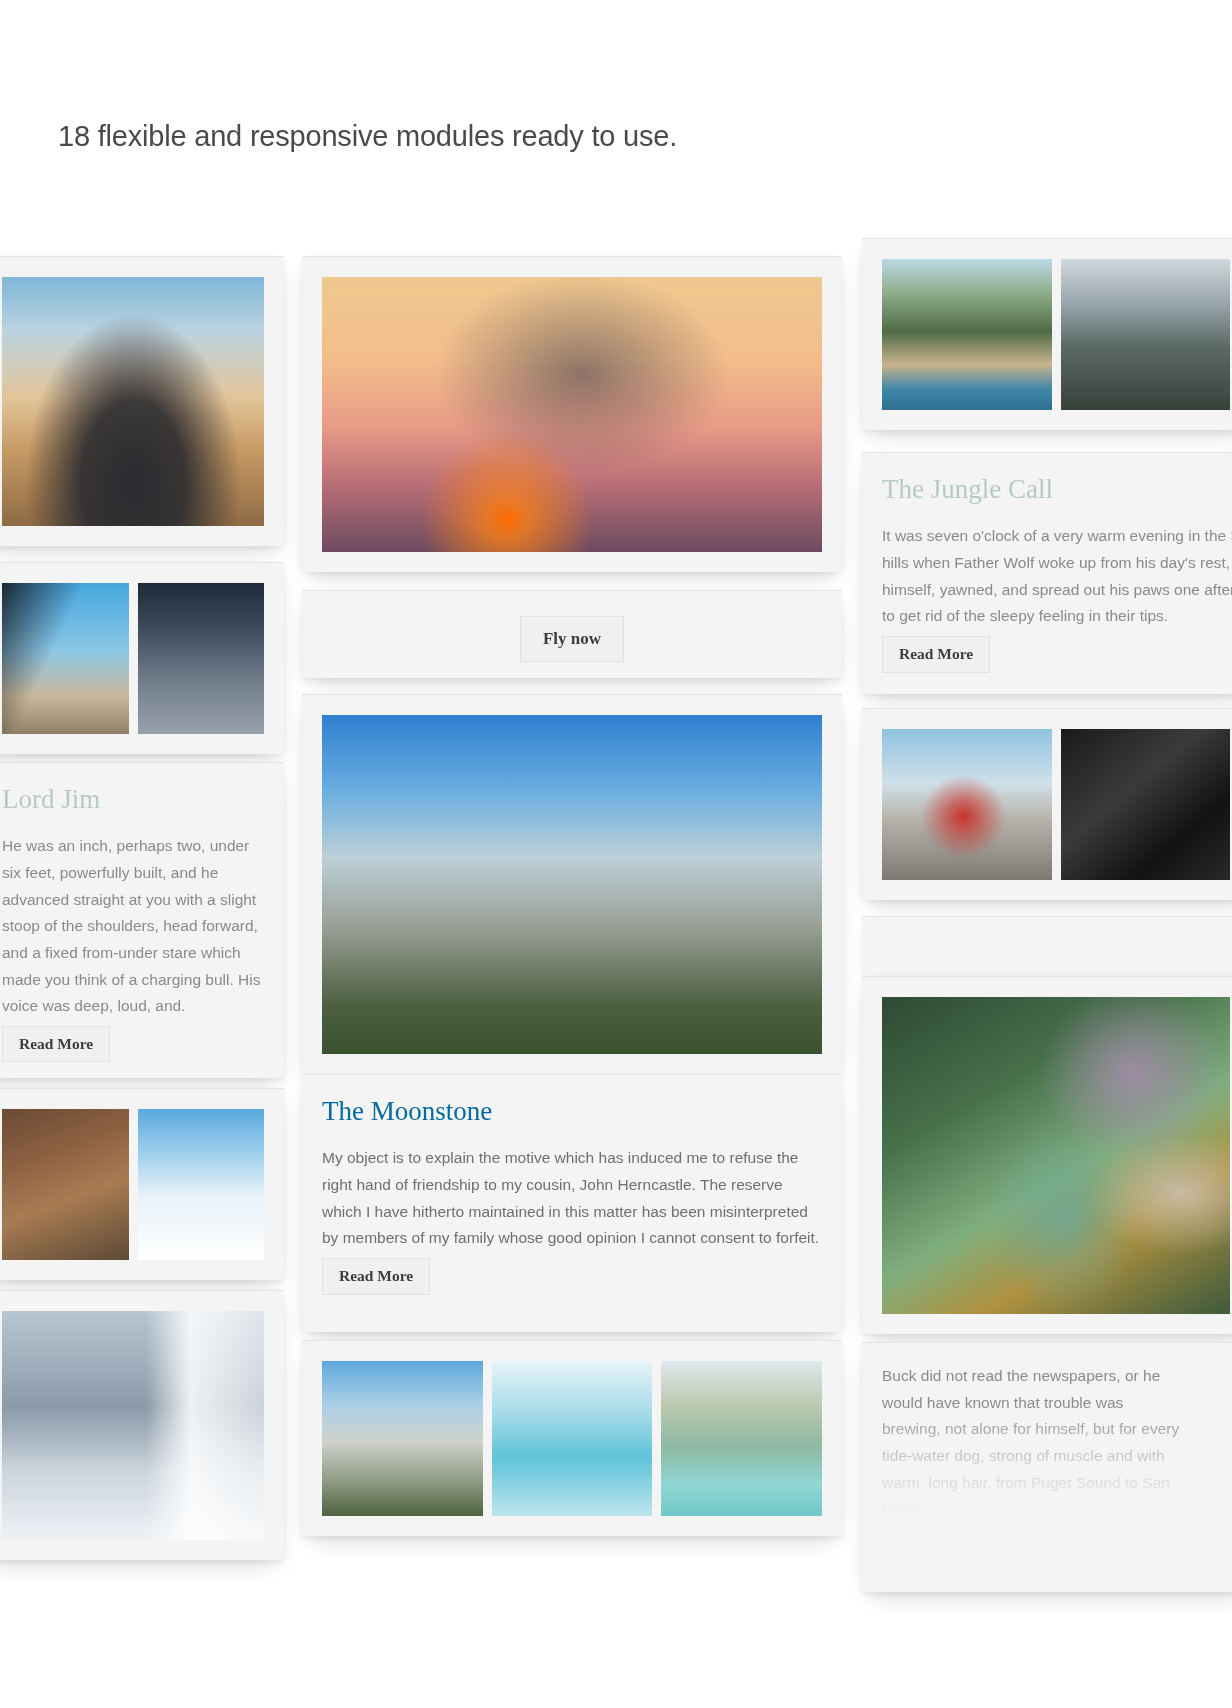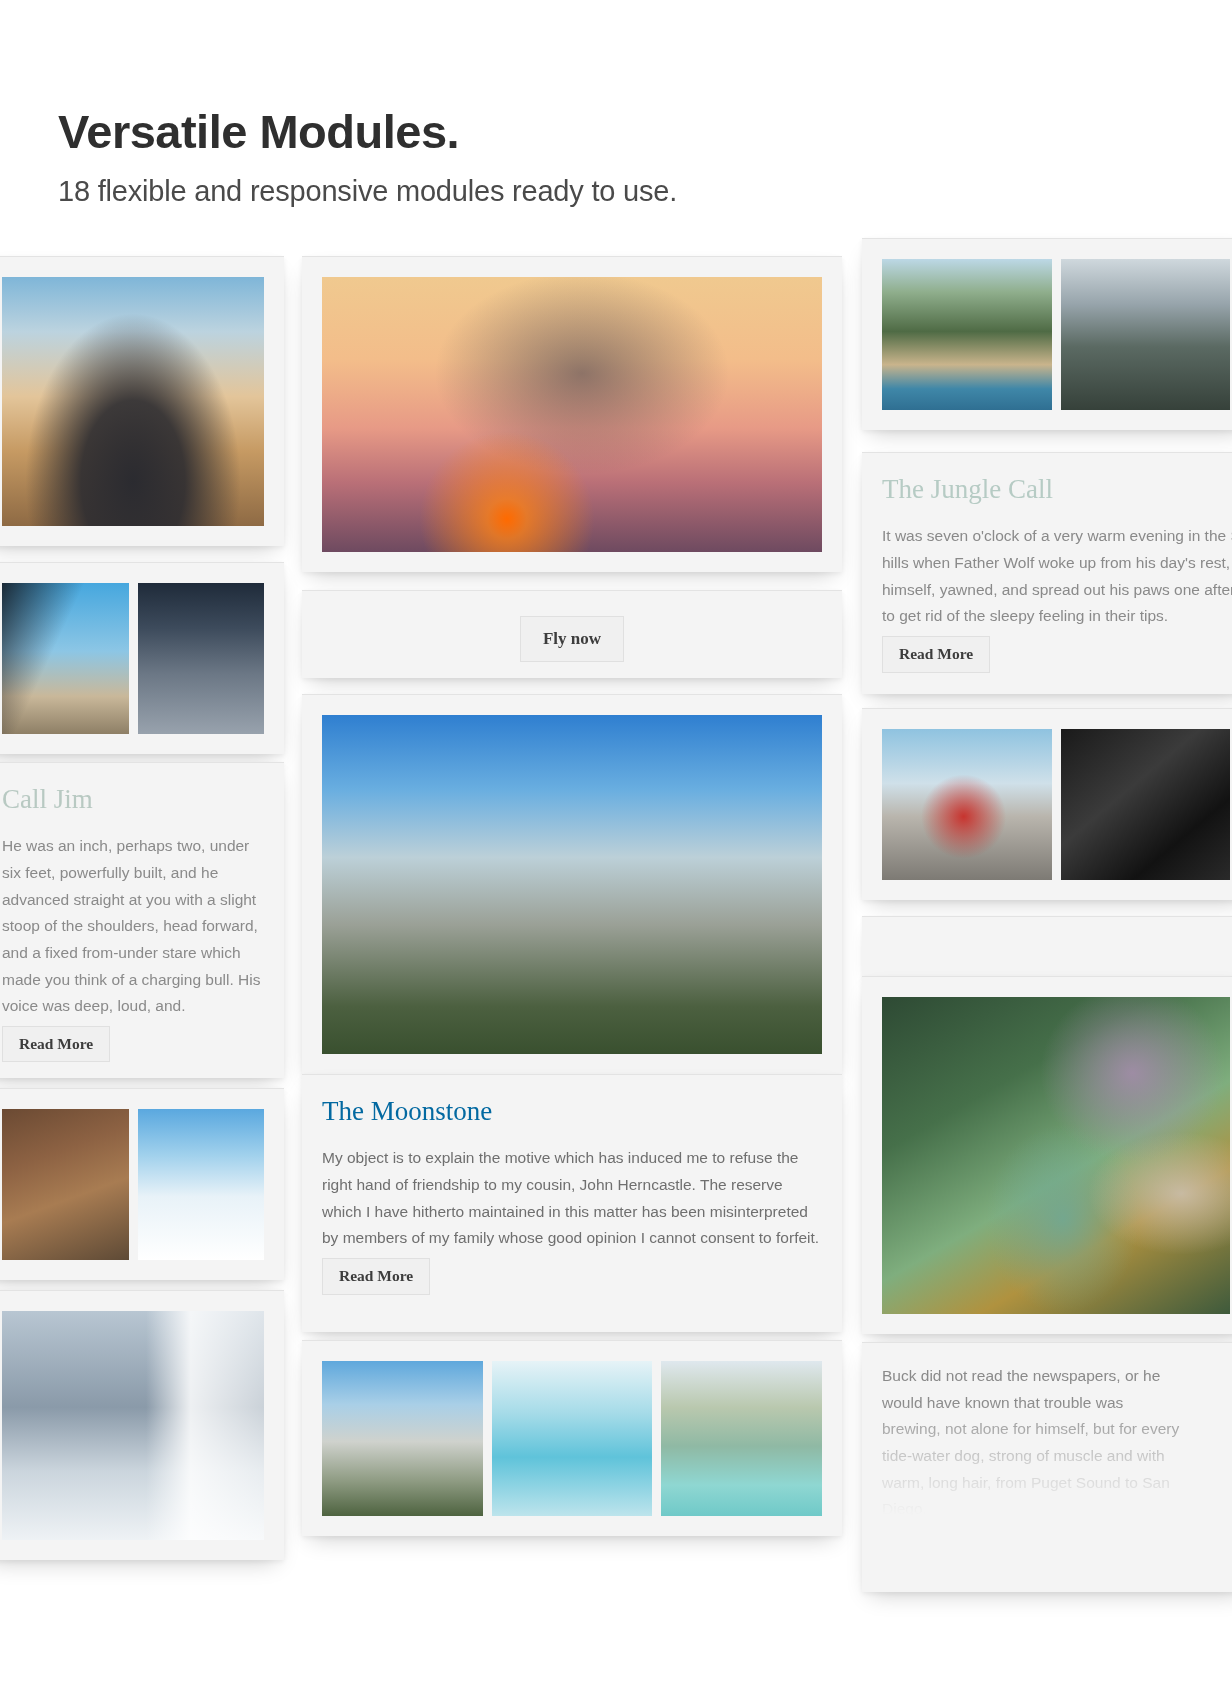--- a/index.html
+++ b/index.html
@@ -175,40 +175,39 @@
       radial-gradient(ellipse at 52% 70%, rgba(110,168,150,0.85) 0%, rgba(110,168,150,0) 30%),
       linear-gradient(150deg, #2e4a34 0%, #46704a 30%, #7fae7e 55%, #b0923f 72%, #3e5a3c 100%);
   }
 </style>
 </head>
 <body>
 
 <div id="page">
 
   <div class="page-header">
-    <div class="page-title">Versatile Modules.</div>
     <div class="page-subtitle">18 flexible and responsive modules ready to use.</div>
   </div>
 
   <div class="card" style="left:-18px; top:256px; width:302px; height:290px;">
     <div class="card-pad" style="height:100%;">
       <div class="ph img-heli-cockpit-city"></div>
     </div>
   </div>
 
   <div class="card" style="left:-18px; top:562px; width:302px; height:192px;">
     <div class="card-pad row-imgs" style="height:100%;">
       <div class="ph img-heli-blade" style="flex:1;"></div>
       <div class="ph img-city-aerial" style="flex:1;"></div>
     </div>
   </div>
 
   <div class="card" style="left:-18px; top:762px; width:302px; height:316px;">
     <div class="card-pad" style="height:100%;">
-      <div class="card-title t-sage">Call Jim</div>
+      <div class="card-title t-sage">Lord Jim</div>
       <div class="card-body">He was an inch, perhaps two, under six feet, powerfully built, and he advanced straight at you with a slight stoop of the shoulders, head forward, and a fixed from-under stare which made you think of a charging bull. His voice was deep, loud, and.</div>
       <div class="btn">Read More</div>
     </div>
   </div>
 
   <div class="card" style="left:-18px; top:1088px; width:302px; height:192px;">
     <div class="card-pad row-imgs" style="height:100%;">
       <div class="ph img-desert-road" style="flex:1;"></div>
       <div class="ph img-snow-pass" style="flex:1;"></div>
     </div>

